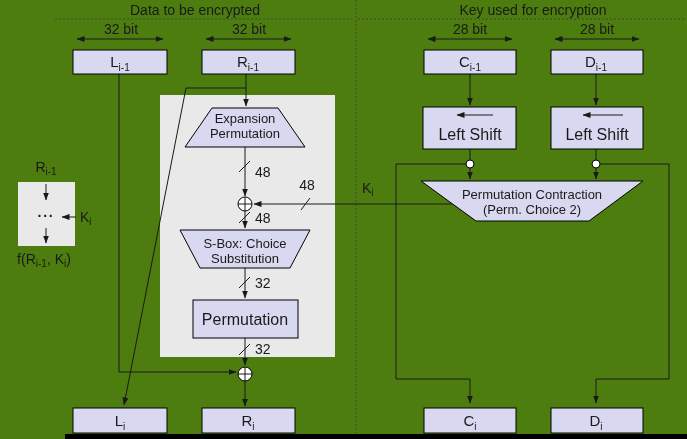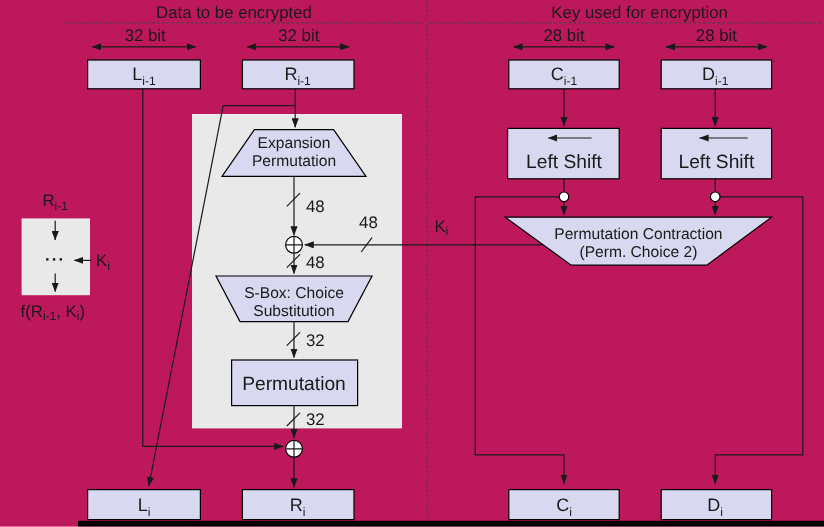--- a/index.html
+++ b/index.html
@@ -1,16 +1,16 @@
 <!DOCTYPE html>
 <html><head>
 <meta charset="utf-8">
 <style>
   html,body{margin:0;padding:0;background:#ffffff;}
-  .stage{position:relative;width:687px;height:439px;background:#be185d;overflow:hidden;}
+  .stage{position:relative;width:687px;height:439px;background:#4d7c0f;overflow:hidden;}
   svg{position:absolute;left:0;top:0;}
   .t{font-family:"Liberation Sans",sans-serif;fill:#1a1a1a;}
   .h{font-size:14px;}
   .bit{font-size:14px;}
   .reg{font-size:15px;}
   .sub{font-size:10px;}
   .blk{font-size:13px;}
   .big{font-size:16px;}
   .n{font-size:14px;}
   .dots{font-size:14px;font-weight:bold;letter-spacing:1px;}

